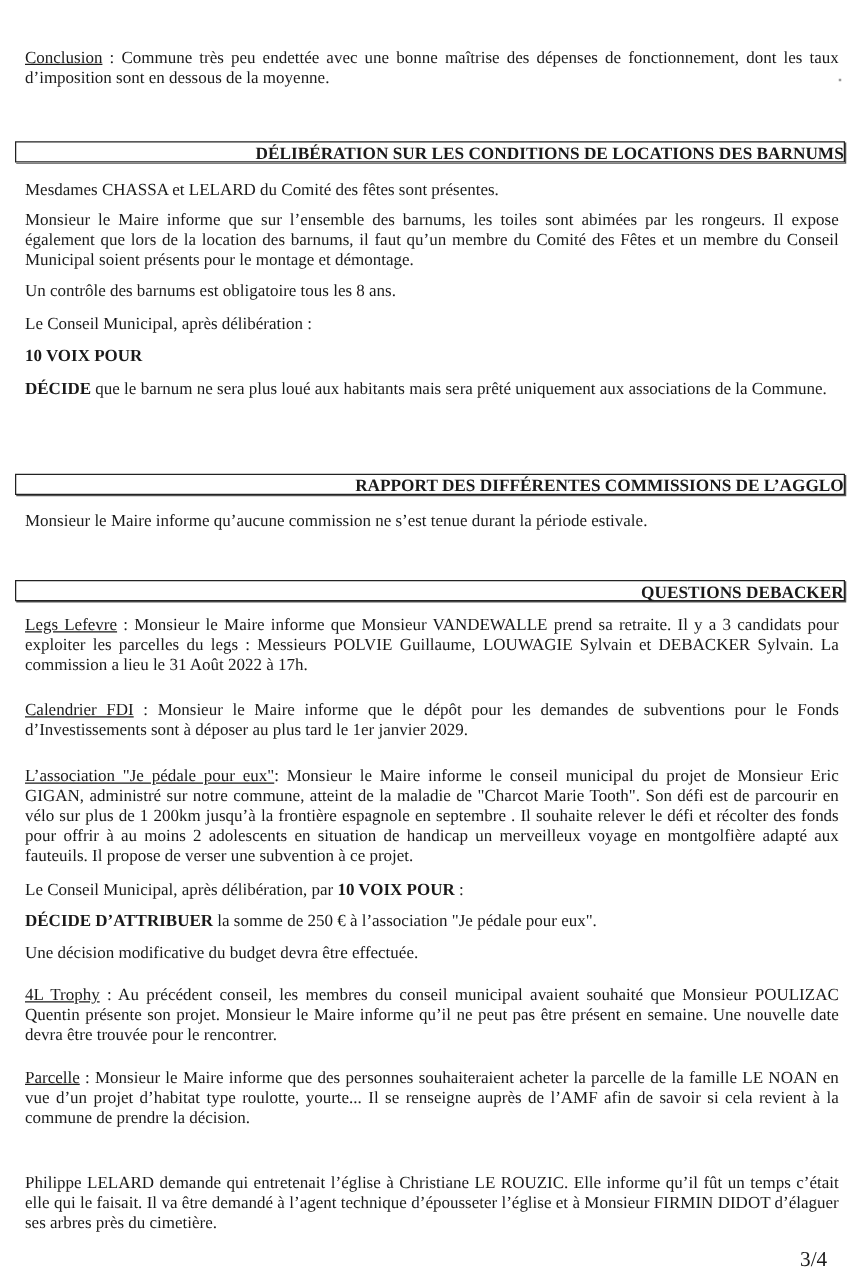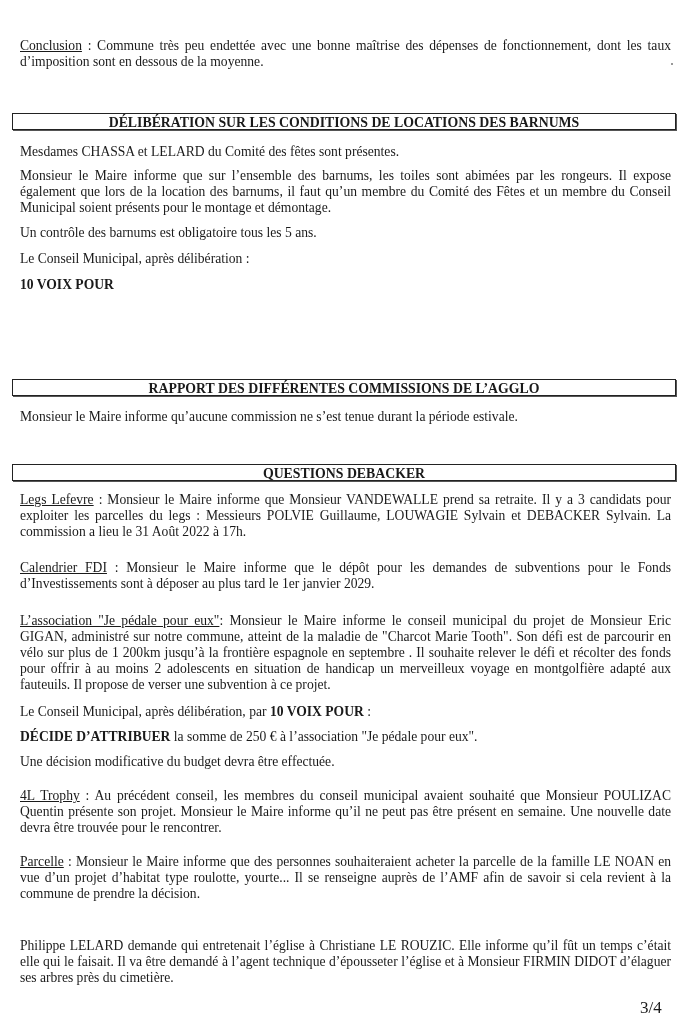--- a/index.html
+++ b/index.html
@@ -11,40 +11,41 @@
   .page { position: absolute; left: 0; top: 16px; width: 583px; height: 1024px; }
   .p {
     position: absolute; left: 20px; width: 651px;
     text-align: justify; margin: 0;
   }
   .u { text-decoration: underline; }
   .b { font-weight: bold; }
   .box {
     position: absolute; left: 12px; width: 664px; height: 17px;
     border: 1px solid #222; box-shadow: 1px 1px 0 #555;
-    text-align: center; font-weight: bold; font-size: 13.8px; line-height: 17px;
+    text-align: right; font-weight: bold; font-size: 13.8px; line-height: 17px;
     box-sizing: border-box;
   }
   .pagenum { position: absolute; left: 640px; top: 984px; font-size: 17px; }
   .mark { position: absolute; left: 671px; top: 47px; width: 2px; height: 2px; background:#999; }
 </style>
 </head>
 <body>
 
 <div class="page">
 
   <p class="p" style="top:22px"><span class="u">Conclusion</span><span> : Commune très peu endettée avec une bonne maîtrise des dépenses de fonctionnement, dont les taux d’imposition sont en dessous de la moyenne.</span></p>
   <span class="mark"></span>
 
   <div class="box" style="top:97px">DÉLIBÉRATION SUR LES CONDITIONS DE LOCATIONS DES BARNUMS</div>
   <p class="p" style="top:152px">Monsieur le Maire informe que sur l’ensemble des barnums, les toiles sont abimées par les rongeurs. Il expose également que lors de la location des barnums, il faut qu’un membre du Comité des Fêtes et un membre du Conseil Municipal soient présents pour le montage et démontage.</p>
   <p class="p" style="top:128px">Mesdames CHASSA et LELARD du Comité des fêtes sont présentes.</p>
-  <p class="p" style="top:209px">Un contrôle des barnums est obligatoire tous les 5 ans.</p>
+  <p class="p" style="top:209px">Un contrôle des barnums est obligatoire tous les 8 ans.</p>
   <p class="p" style="top:235px">Le Conseil Municipal, après délibération :</p>
   <p class="p b" style="top:261px">10 VOIX POUR</p>
+  <p class="p" style="top:287px"><span class="b">DÉCIDE</span><span> que le barnum ne sera plus loué aux habitants mais sera prêté uniquement aux associations de la Commune.</span></p>
 
   <div class="box" style="top:363px">RAPPORT DES DIFFÉRENTES COMMISSIONS DE L’AGGLO</div>
   <p class="p" style="top:393px">Monsieur le Maire informe qu’aucune commission ne s’est tenue durant la période estivale.</p>
 
   <div class="box" style="top:448px">QUESTIONS DEBACKER</div>
 
   <p class="p" style="top:476px"><span class="u">Legs Lefevre</span><span> : Monsieur le Maire informe que Monsieur VANDEWALLE prend sa retraite. Il y a 3 candidats pour exploiter les parcelles du legs : Messieurs POLVIE Guillaume, LOUWAGIE Sylvain et DEBACKER Sylvain. La commission a lieu le 31 Août 2022 à 17h.</span></p>
 
   <p class="p" style="top:544px"><span class="u">Calendrier FDI</span><span> : Monsieur le Maire informe que le dépôt pour les demandes de subventions pour le Fonds d’Investissements sont à déposer au plus tard le 1er janvier 2029.</span></p>
 

